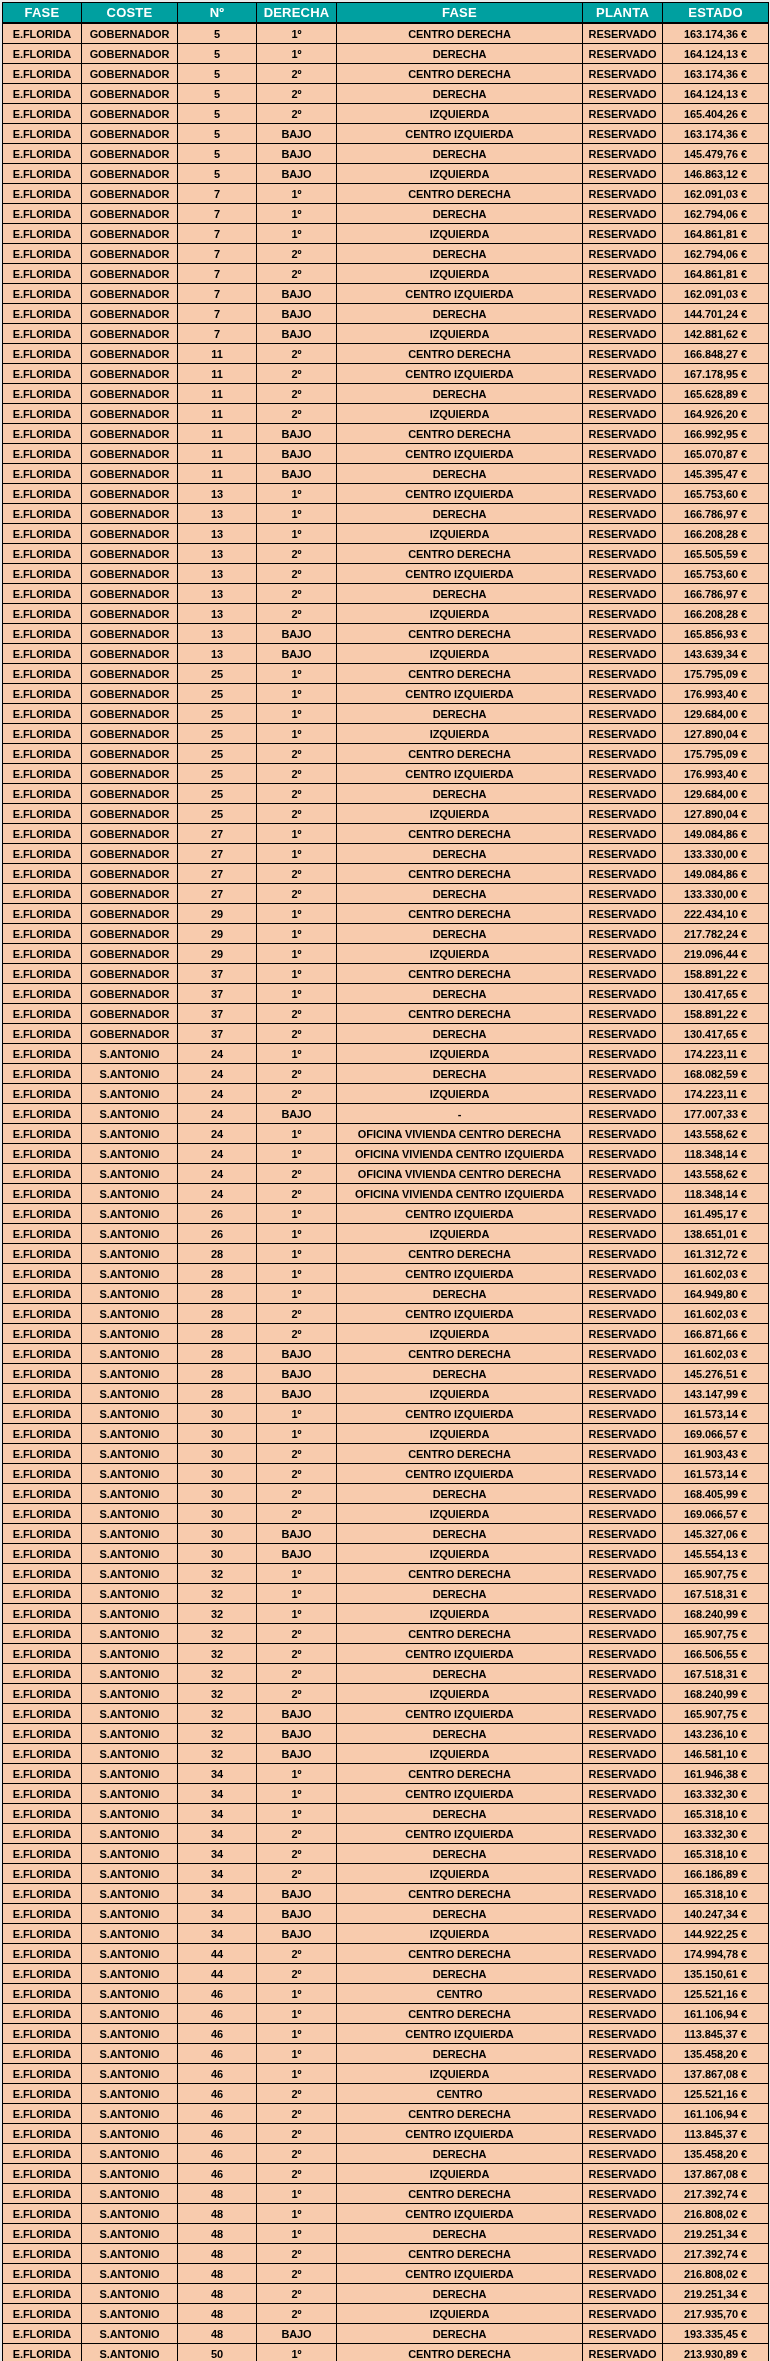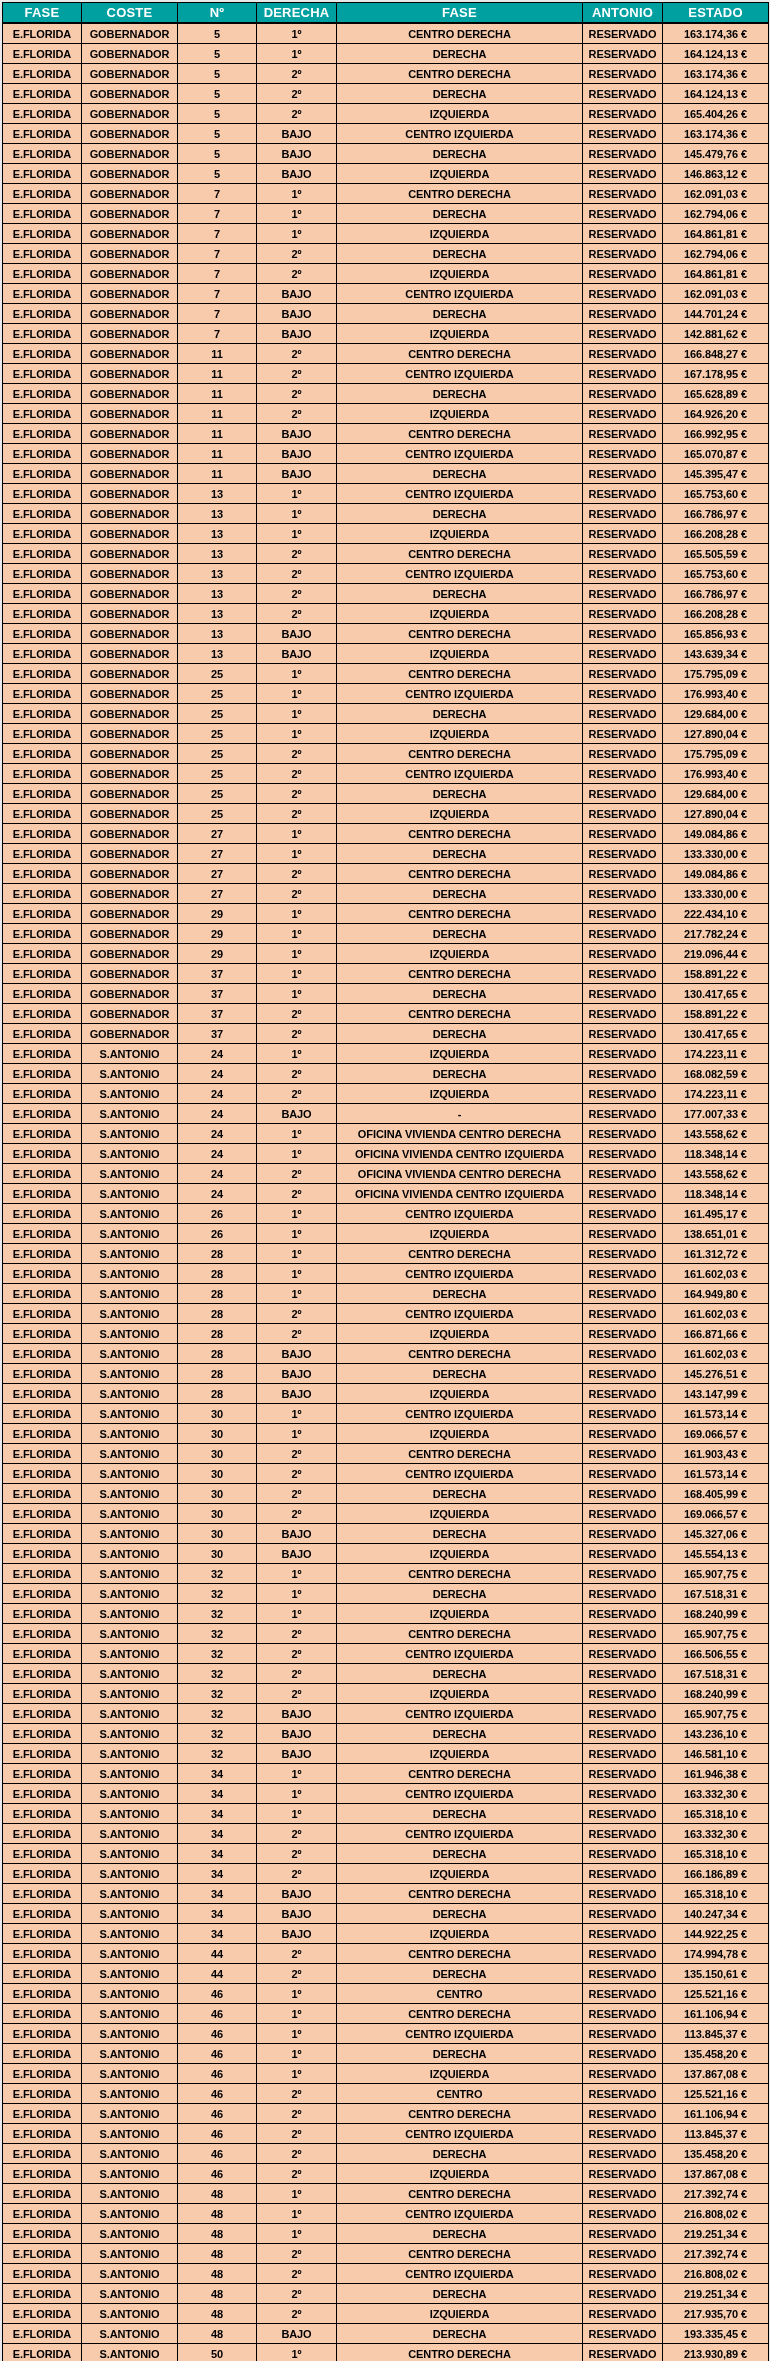--- a/index.html
+++ b/index.html
@@ -59,21 +59,21 @@
       <col style="width:80px">
       <col style="width:106px">
     </colgroup>
     <thead>
       <tr>
         <th>FASE</th>
         <th>COSTE</th>
         <th>Nº</th>
         <th>DERECHA</th>
         <th>FASE</th>
-        <th>ANTONIO</th>
+        <th>PLANTA</th>
         <th>ESTADO</th>
       </tr>
     </thead>
     <tbody>
         <tr>
     <td>E.FLORIDA</td>
     <td>GOBERNADOR</td>
     <td>5</td>
     <td>1º</td>
     <td>CENTRO DERECHA</td>

